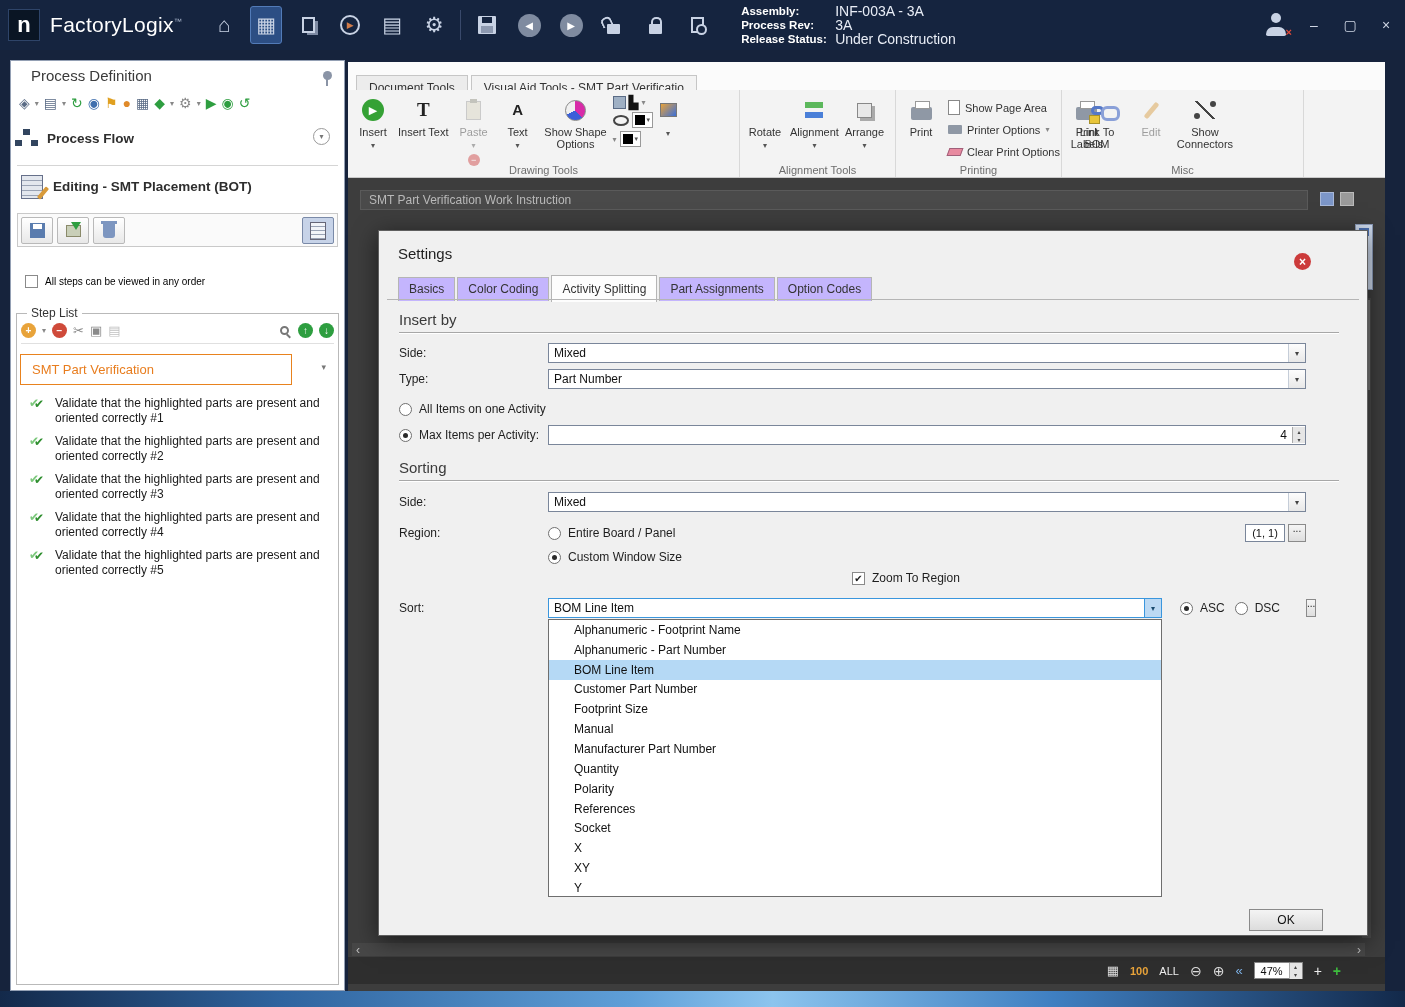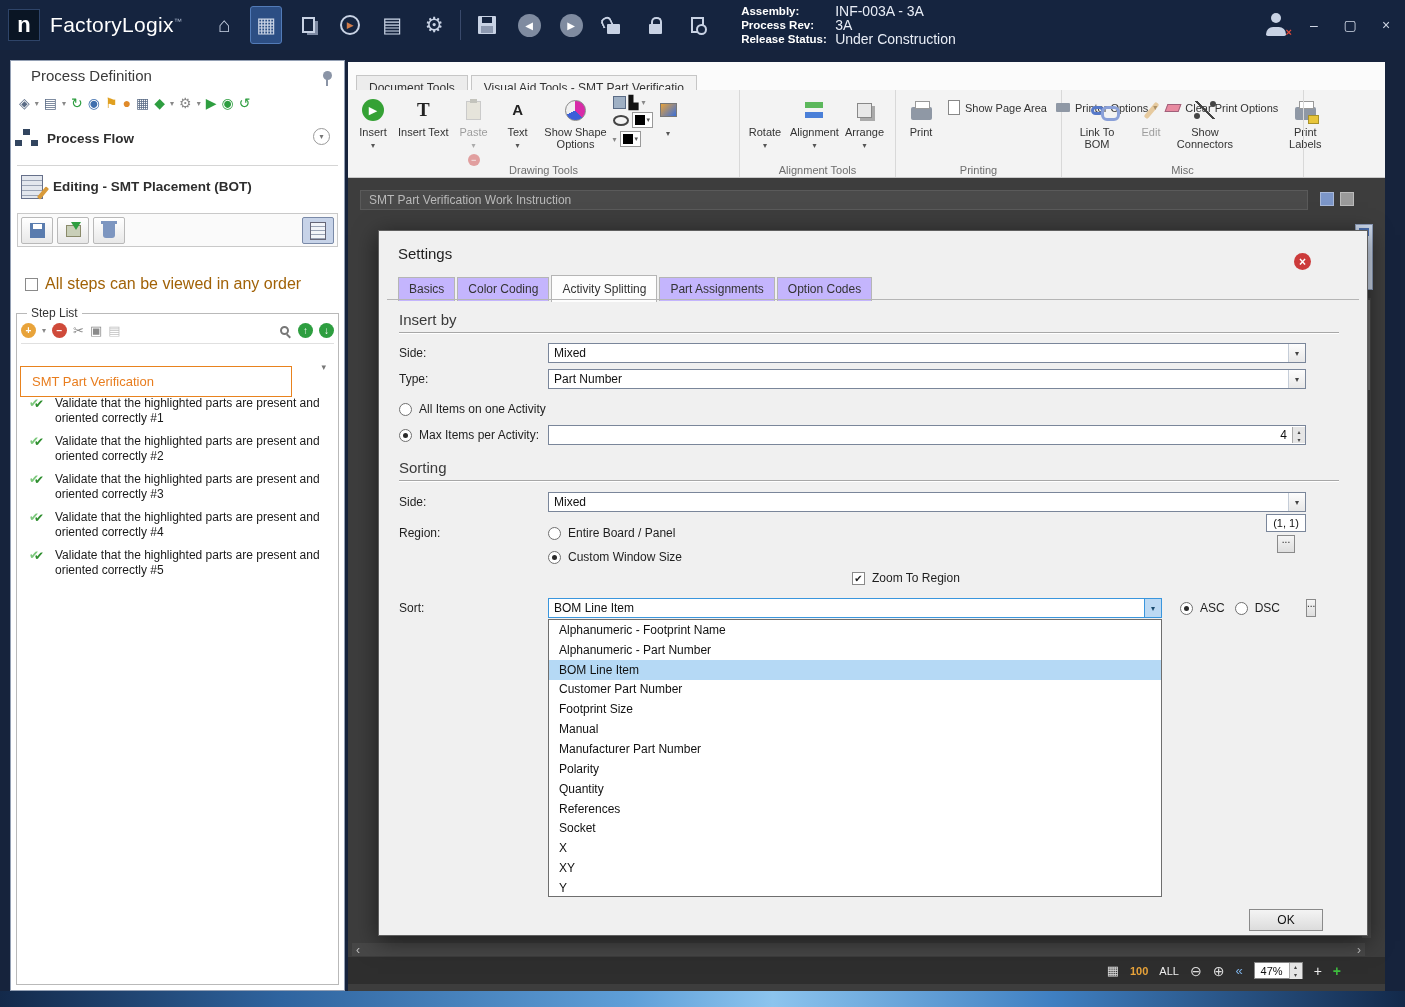--- a/index.html
+++ b/index.html
@@ -64,32 +64,32 @@
   .lp-btn.pressed { background:#c7d3e8; border-color:#7a8aa8; }
   .floppy2 { width:15px; height:15px; background:#5a7cae; position:relative; }
   .floppy2::before { content:''; position:absolute; top:1px; left:3px; width:9px; height:5px; background:#fff; }
   .import-ic { width:15px; height:12px; background:#c9cfb8; border:1px solid #8a8a6a; position:relative; }
   .import-ic::after { content:''; position:absolute; left:4px; top:-4px; width:0; height:0; border:5px solid transparent; border-top:8px solid #2e9e40; }
   .trash-ic { width:12px; height:14px; background:#7d96c0; border-radius:0 0 3px 3px; position:relative; }
   .trash-ic::before { content:''; position:absolute; top:-3px; left:-2px; width:16px; height:3px; background:#7d96c0; }
   .slate2 { width:16px; height:18px; background:#f2f4f8; border:1px solid #667; background-image:linear-gradient(#9aa3b5 1px, transparent 1px); background-size:100% 4px; background-position:0 3px; }
   .chk-row { position:absolute; left:14px; top:214px; display:flex; align-items:center; gap:7px; }
   .cbox { width:13px; height:13px; border:1px solid #8a8a8a; background:#fff; display:flex; align-items:center; justify-content:center; font-size:10px; color:#1e1e1e; }
-  .chk-lbl { font-size:16px; color:#a16207; }
+  .chk-lbl { font-size:10px; color:#000000; }
   .steplist-box { position:absolute; left:5px; right:5px; top:252px; bottom:5px; border:1px solid #b9b9b9; }
   .sl-title { position:absolute; left:10px; top:-8px; background:#fff; padding:0 4px; font-size:12px; color:#333; }
   .sl-toolbar { position:absolute; left:4px; right:4px; top:8px; height:22px; display:flex; align-items:center; gap:6px; border-bottom:1px solid #e0e0e0; padding-bottom:4px; }
   .cic { width:15px; height:15px; border-radius:50%; color:#fff; font-size:10px; font-weight:bold; display:flex; align-items:center; justify-content:center; }
   .cic.add { background:#e8a33a; } .cic.rem { background:#cf4a3a; } .cic.go { background:#2e9e40; }
   .sl-ic { font-size:13px; color:#8a8a8a; } .sl-ic.dis { color:#c0c0c0; }
   .sl-caret { font-size:8px; color:#888; }
   .mag-ic { width:9px; height:9px; border:2px solid #777; border-radius:50%; position:relative; margin-right:3px; }
   .mag-ic::after { content:''; position:absolute; right:-4px; bottom:-4px; width:5px; height:2px; background:#777; transform:rotate(45deg); }
   .sl-right { margin-left:auto; display:flex; align-items:center; gap:6px; }
-  .sel-step { position:absolute; left:3px; top:52px; width:272px; height:31px; border:1px solid #e8821e; background:#fff; display:flex; align-items:center; }
+  .sel-step { position:absolute; left:3px; top:40px; width:272px; height:31px; border:1px solid #e8821e; background:#fff; display:flex; align-items:center; }
   .sel-step-lbl { margin-left:11px; font-size:13px; color:#e87d1e; }
   .sel-step-caret { position:absolute; right:12px; top:48px; font-size:9px; color:#777; }
   .steps { position:absolute; left:2px; right:2px; top:78px; }
   .step { display:flex; gap:8px; padding:4px 4px 4px 10px; align-items:flex-start; }
   .step-ic { position:relative; width:18px; height:15px; flex:none; }
   .step-ic .c1 { position:absolute; left:0; top:0; color:#7cc87c; font-size:12px; }
   .step-ic .c2 { position:absolute; left:5px; top:1px; color:#2e8e2e; font-size:12px; }
   .step-txt { font-size:12px; color:#1a1a1a; line-height:15px; width:284px; }
 
   
@@ -119,21 +119,21 @@
   .swatch { display:flex; align-items:center; gap:2px; border:1px solid #999; background:#fff; height:16px; padding:1px 2px; }
   .swatch .blk { width:10px; height:10px; background:#000; }
   .swatch .cr2 { font-size:7px; color:#555; }
   .ic-grad { width:17px; height:14px; border:1px solid #777; background:linear-gradient(135deg,#e8a23a,#3a6fd8); }
   .ic-rot { color:#2e9e40; font-size:20px; font-weight:bold; }
   .ic-align { width:18px; height:16px; background:linear-gradient(to bottom,#5cb85c 0 6px,transparent 6px 10px,#4a7fd8 10px 16px); }
   .ic-arrange { width:15px; height:15px; border:1px solid #888; background:#e8e8e8; box-shadow:3px 3px 0 #aaa; }
   .ic-print { width:21px; height:13px; background:#8f98a5; border-radius:2px; position:relative; margin-top:6px; }
   .ic-print::before { content:''; position:absolute; top:-6px; left:4px; width:13px; height:6px; background:#fff; border:1px solid #999; }
   .ic-print.lbl::after { content:''; position:absolute; right:-3px; bottom:-4px; width:9px; height:7px; background:#e8c53a; border:1px solid #a8922a; }
-  .pr-stack { display:flex; justify-content:flex-start; gap:1px; padding-top:3px; }
+  .pr-stack { display:flex; flex-direction:column; justify-content:flex-start; gap:1px; padding-top:3px; }
   .sb { display:flex; align-items:center; gap:5px; font-size:11px; color:#333; height:21px; padding:0 4px; white-space:nowrap; }
   .ic-page { width:12px; height:15px; background:#fff; border:1px solid #888; }
   .ic-printm { width:14px; height:9px; background:#8f98a5; border-radius:1px; }
   .ic-eraser { width:14px; height:8px; background:#e88aa0; border:1px solid #a0607a; transform:skewX(-20deg); }
   .ic-link { width:13px; height:9px; border:3px solid #5578c8; border-radius:6px; position:relative; }
   .ic-link::after { content:''; position:absolute; left:7px; top:-3px; width:13px; height:9px; border:3px solid #8aa0d8; border-radius:6px; }
   .ic-pencil { width:5px; height:19px; background:#d89a3a; transform:rotate(40deg); border-radius:2px; }
   .ic-conn { width:22px; height:18px; position:relative; background:linear-gradient(45deg, transparent 46%, #444 46% 54%, transparent 54%); }
   .ic-conn::before { content:''; position:absolute; left:0; bottom:0; width:6px; height:6px; border-radius:50%; background:#444; }
   .ic-conn::after { content:''; position:absolute; right:0; top:0; width:6px; height:6px; border-radius:50%; background:#444; }
@@ -179,21 +179,21 @@
   .combo.focus .cbtn { background:#bcd9f3; border-left-color:#3a96dd; color:#1a4a6e; }
   .radio { width:13px; height:13px; border:1px solid #707070; border-radius:50%; background:#fff; flex:none; display:flex; align-items:center; justify-content:center; }
   .radio .dot { width:5px; height:5px; border-radius:50%; background:#2b2b2b; }
   .rlbl { font-size:12px; color:#1e1e1e; margin-left:7px; }
   .spinbox { flex:1; height:20px; background:#fff; border:1px solid #7a869a; display:flex; align-items:center; }
   .spinbox .sval { flex:1; text-align:right; padding-right:5px; font-size:12px; color:#111; }
   .regbox { width:40px; height:18px; background:#fff; border:1px solid #7a869a; font-size:11px; display:flex; align-items:center; justify-content:center; color:#111; }
   .dots-btn { width:18px; height:18px; border:1px solid #8a8a8a; background:linear-gradient(#f5f5f5,#dedede); font-size:10px; display:flex; align-items:flex-start; justify-content:center; line-height:8px; color:#222; }
   .zoomchk { position:absolute; left:473px; top:340px; display:flex; align-items:center; }
   .droplist { position:absolute; left:169px; top:388px; width:614px; height:278px; background:#fff; border:1px solid #6e6e6e; overflow:hidden; z-index:5; }
-  .opt { height:19.85px; display:flex; align-items:center; padding-left:10px; font-size:12px; color:#111; }
+  .opt { height:19.85px; display:flex; align-items:center; padding-left:25px; font-size:12px; color:#111; }
   .opt.sel { background:#b5d9f5; }
   .okbtn { position:absolute; left:870px; top:678px; width:74px; height:22px; border:1px solid #8a8a8a; background:linear-gradient(#f4f4f4,#dcdcdc); font-size:12px; color:#111; display:flex; align-items:center; justify-content:center; }
 
   .bottom-strip { position:absolute; left:0; top:991px; width:1405px; height:16px;
     background:linear-gradient(90deg,#13294a 0%, #2f649f 20%, #5f9fd8 45%, #8cc4ee 55%, #3f7fc1 75%, #13294a 100%); }
 </style>
 </head>
 <body>
 
 <div class="titlebar">
@@ -626,21 +626,21 @@
     <span class="dlabel">Side:</span>
     <span class="combo">
       <span class="cval">Mixed</span>
       <span class="cbtn">▾</span>
     </span>
   </div>
   <div class="drow" style="top:292px;">
     <span class="dlabel">Region:</span>
     <span class="radio"></span>
     <span class="rlbl">Entire Board / Panel</span>
-    <span style="margin-left:auto; display:flex; gap:3px; align-items:center;flex-direction:column;">
+    <span style="margin-left:auto; display:flex; gap:3px; align-items:center;">
       <span class="regbox">(1, 1)</span>
       <span class="dots-btn">...</span>
     </span>
   </div>
   <div class="drow" style="top:316px; left:169px;">
     <span class="radio">
         <span class="dot"></span>
       </span>
     <span class="rlbl">Custom Window Size</span>
   </div>
@@ -670,22 +670,22 @@
   </div>
 
   <div class="droplist">
     <div class="opt">Alphanumeric - Footprint Name</div>
     <div class="opt">Alphanumeric - Part Number</div>
     <div class="opt sel">BOM Line Item</div>
     <div class="opt">Customer Part Number</div>
     <div class="opt">Footprint Size</div>
     <div class="opt">Manual</div>
     <div class="opt">Manufacturer Part Number</div>
+    <div class="opt">Quantity</div>
     <div class="opt">Polarity</div>
-    <div class="opt">Quantity</div>
     <div class="opt">References</div>
     <div class="opt">Socket</div>
     <div class="opt">X</div>
     <div class="opt">XY</div>
     <div class="opt">Y</div>
   </div>
 
   <div class="okbtn">OK</div>
 </div>
 

